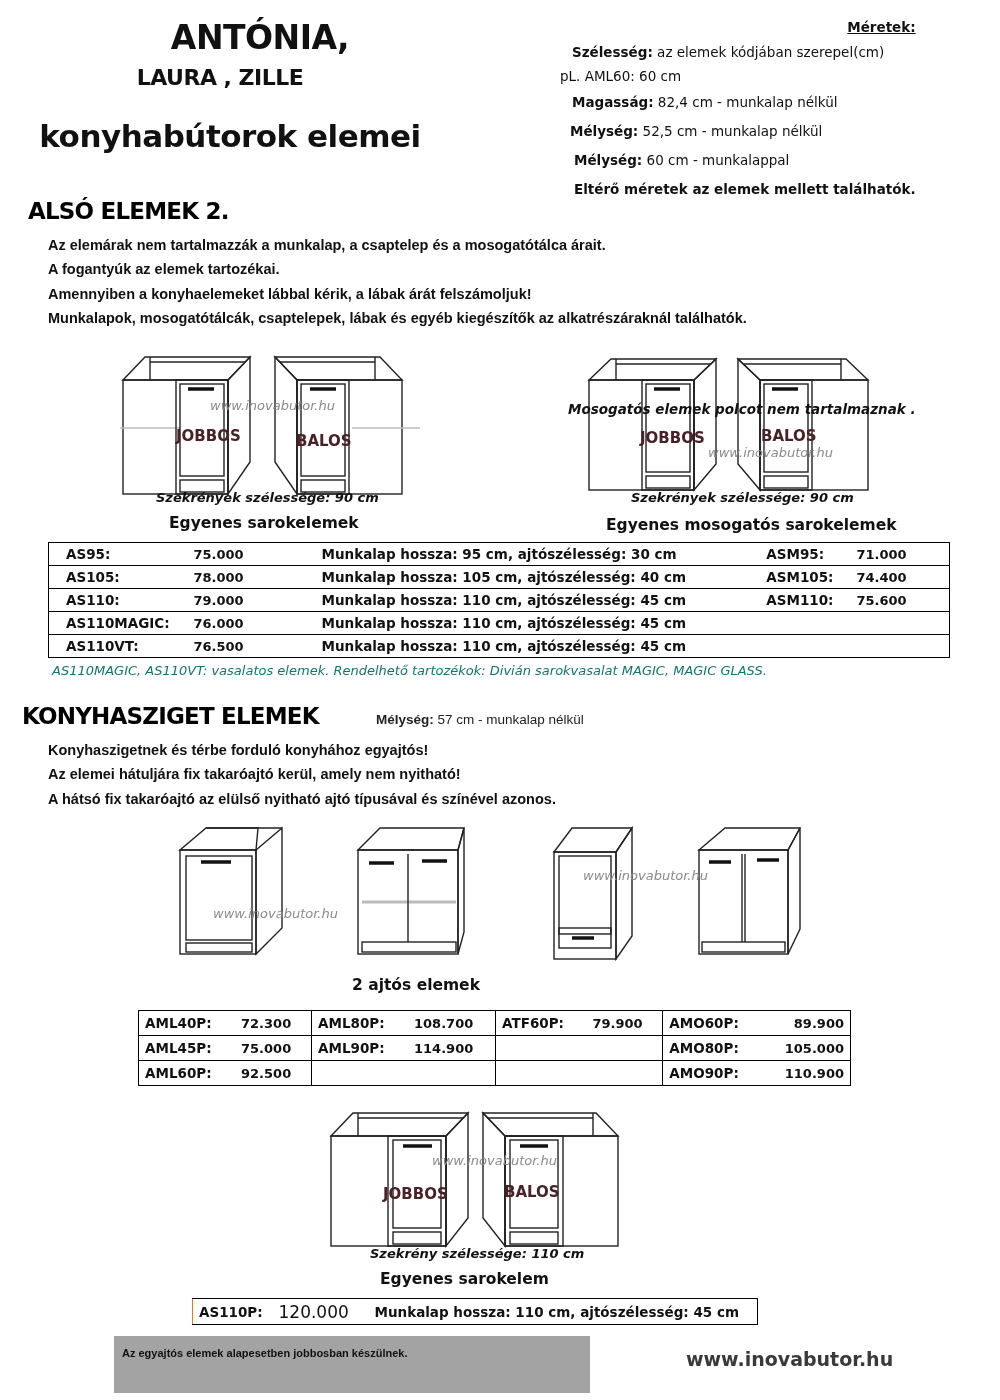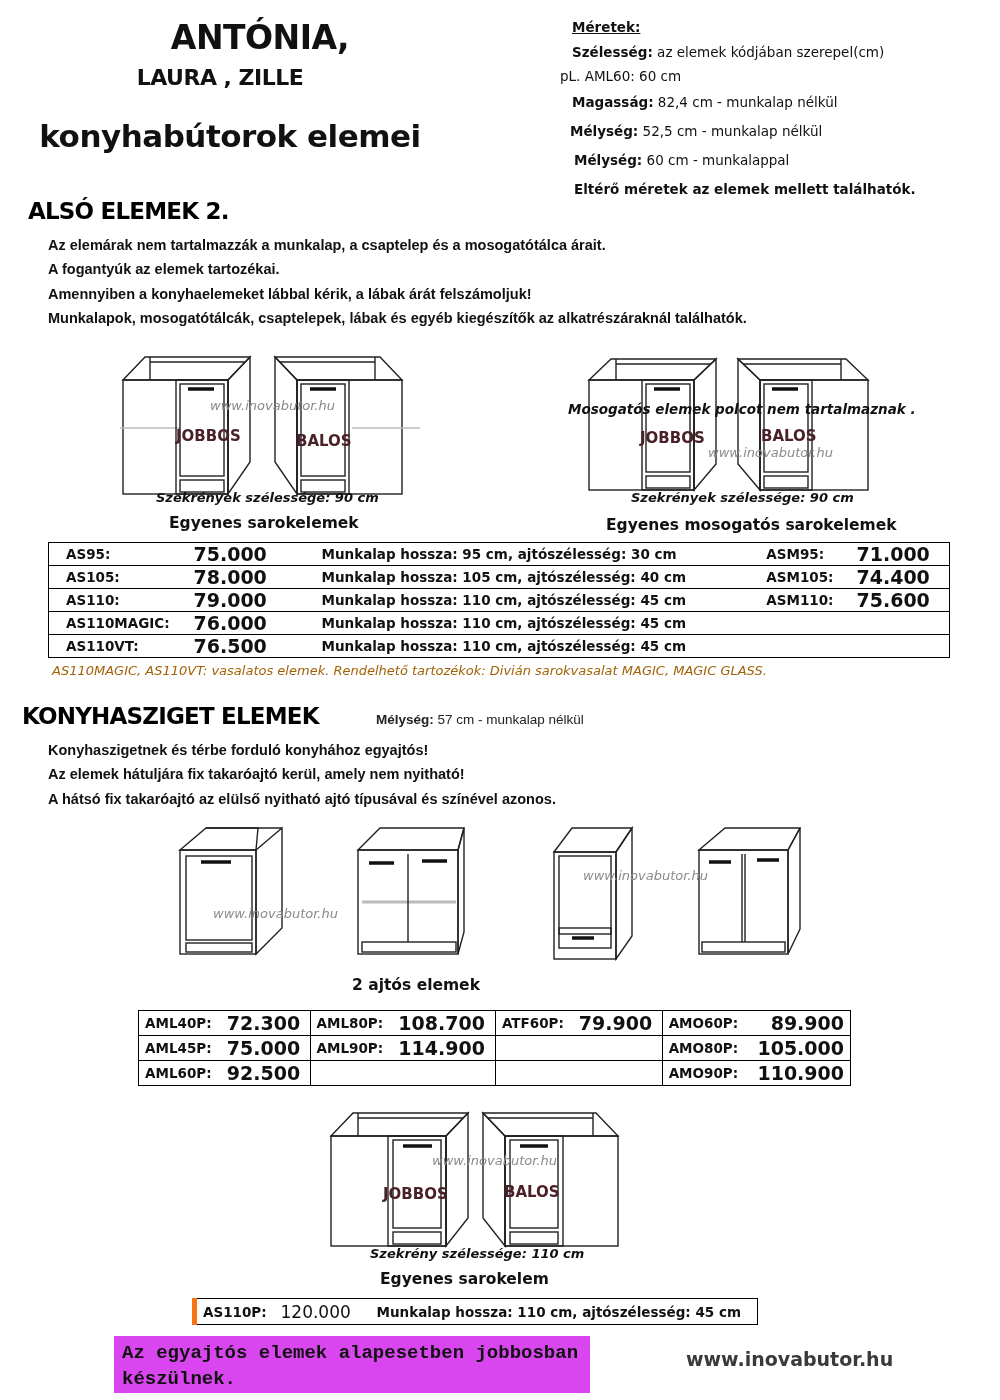--- a/index.html
+++ b/index.html
@@ -20,48 +20,48 @@
   .wm { font-family: "DejaVu Sans", sans-serif; font-style: italic; font-size: 13px; color: #8a8a8a; }
   .lbl { font-family: "DejaVu Sans", sans-serif; font-weight: bold; font-size: 15px; color: #4a2128; }
   table.pt { border-collapse: collapse; position: absolute; font-family: "DejaVu Sans", sans-serif; color: #111; }
   table.pt td { border: 1px solid #000; padding: 0 6px; white-space: nowrap; }
   table.t-as { left: 48px; top: 542px; width: 902px; }
   table.t-as tr { height: 23px; }
   table.t-as td { border-left: none; border-right: none; padding-left: 17px; }
   table.t-as td:first-child { border-left: 1px solid #000; }
   table.t-as td:last-child { border-right: 1px solid #000; }
   .code { font-weight: bold; font-size: 13.5px; }
-  .price { font-weight: bold; font-size: 19px; }
+  .price { font-weight: bold; font-size: 13px; }
   .desc { font-weight: bold; font-size: 13.5px; }
   table.t-aml { left: 138px; top: 1010px; width: 713px; }
   table.t-aml tr { height: 25px; }
   table.t-aml td.c { border-right: none; }
   table.t-aml td.p { border-left: none; }
   table.t-as110p { left: 192px; top: 1298px; width: 566px; }
   table.t-as110p tr { height: 26px; }
   table.t-as110p td { border-left: none; border-right: none; }
-  table.t-as110p td:first-child { border-left: 5px solid #f97316; margin-top: 36px; }
+  table.t-as110p td:first-child { border-left: 1px solid #f97316; margin-top: 36px; }
   table.t-as110p td:last-child { border-right: 1px solid #000; }
-  .ital-note { font-family: "DejaVu Sans", sans-serif; font-style: italic; font-size: 13px; color: #a16207; }
-  .greybox { left: 114px; top: 1336px; width: 476px; height: 57px; background: #d946ef; padding: 4px 8px; font-family: Liberation Mono, monospace; font-weight: bold; font-size: 19px; line-height: 26px; color: #111; }
+  .ital-note { font-family: "DejaVu Sans", sans-serif; font-style: italic; font-size: 13px; color: #0f766e; }
+  .greybox { left: 114px; top: 1336px; width: 476px; height: 57px; background: #a3a3a3; padding: 4px 8px; font-family: Liberation Sans, sans-serif; font-weight: bold; font-size: 11px; line-height: 26px; color: #111; }
   .site { font-family: "DejaVu Sans", sans-serif; font-weight: bold; font-size: 19px; color: #3a3a3a; }
   svg.cab { position: absolute; overflow: visible; }
   svg.cab * { fill: none; stroke: #222; stroke-width: 1.4; }
   svg.cab .h { stroke-width: 3.5; stroke: #111; }
   svg.cab .g { stroke: #bbb; stroke-width: 3; }
 </style>
 </head>
 <body>
 
 <div class="abs title t1">ANTÓNIA,</div>
 <div class="abs title t2">LAURA , ZILLE</div>
 <div class="abs title t3">konyhabútorok elemei</div>
 
 <div class="abs dims">
-  <div class="u" style="line-height:26px;">Méretek:</div>
+  <div class="u" style="line-height:26px;text-align:right;">Méretek:</div>
   <div style="line-height:24px;"><b>Szélesség:</b><span> az elemek kódjában szerepel(cm)</span></div>
   <div style="line-height:24px;margin-left:-12px;">pL. AML60: 60 cm</div>
   <div><b>Magasság:</b><span>  82,4 cm - munkalap nélkül</span></div>
   <div style="margin-left:-2px;"><b>Mélység:</b><span> 52,5 cm - munkalap nélkül</span></div>
   <div style="margin-left:2px;"><b>Mélység:</b><span> 60 cm - munkalappal</span></div>
   <div style="margin-left:2px;"><b>Eltérő méretek az elemek mellett találhatók.</b></div>
 </div>
 
 <div class="abs h2" style="left:28px; top:198px;">ALSÓ ELEMEK 2.</div>
 
@@ -168,21 +168,21 @@
       </tr>
     </tbody>
 </table>
 <div class="abs ital-note" style="left:52px; top:663px;">AS110MAGIC, AS110VT: vasalatos elemek. Rendelhető tartozékok: Divián sarokvasalat MAGIC, MAGIC GLASS.</div>
 
 <div class="abs h2" style="left:22px; top:703px;">KONYHASZIGET ELEMEK</div>
 <div class="abs" style="left:376px; top:712px; font-family:'Liberation Sans',sans-serif; font-size:13.5px; color:#222;"><b>Mélység:</b><span> 57 cm - munkalap nélkül</span></div>
 
 <div class="abs notes" style="left:48px; top:738px;">
   <div>Konyhaszigetnek és térbe forduló konyhához  egyajtós!</div>
-  <div>Az elemek  hátuljára fix takaróajtó kerül, amely nem nyitható!</div>
+  <div>Az elemei  hátuljára fix takaróajtó kerül, amely nem nyitható!</div>
   <div>A hátsó fix takaróajtó az elülső nyitható ajtó típusával és színével azonos.</div>
 </div>
 
 <svg class="cab" style="left:176px; top:824px;" width="670" height="135">
 
   <polygon points="4,26 30,4 82,4 80,26"></polygon>
   <polygon points="4,26 30,4 86,4 80,26" style="stroke:none"></polygon>
   <polygon points="80,26 106,4 106,104 80,130"></polygon>
   <line x1="30" y1="4" x2="106" y2="4"></line>
   <rect x="4" y="26" width="76" height="104"></rect>

